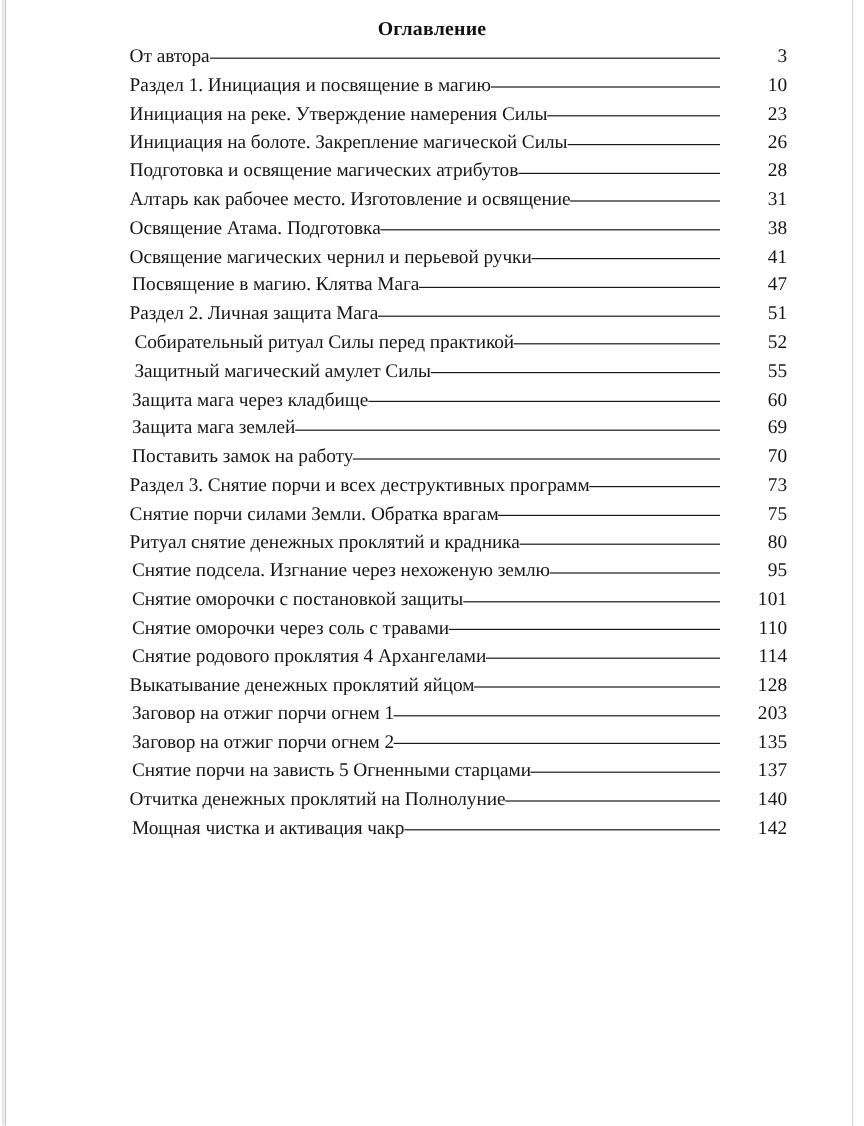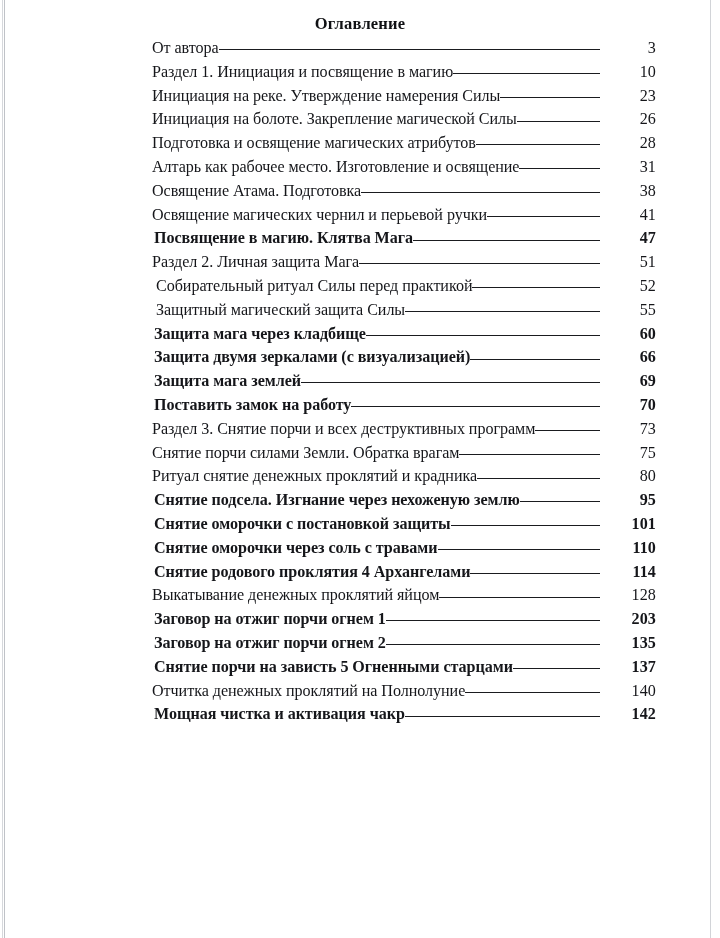--- a/index.html
+++ b/index.html
@@ -60,21 +60,20 @@
     align-items: baseline;
     height: 23.8px;
     font-size: 16.1px;
     line-height: 23.8px;
     white-space: nowrap;
   }
 
   .toc-label {
     flex: 0 0 auto;
     letter-spacing: -0.05px;
-    margin-left: 44px;
   }
 
   .toc-leader {
     flex: 1 1 auto;
     position: relative;
     min-width: 10px;
     height: 1em;
     margin: 0 0 0 0;
   }
   .toc-leader::after {
@@ -88,21 +87,21 @@
 
   .toc-page {
     flex: 0 0 auto;
     width: 44px;
     text-align: right;
     padding-left: 6px;
     letter-spacing: 0.1px;
   }
 
   
-  .toc-row.shift-1 { padding-left: 2px; font-weight: bold; }
+  .toc-row.shift-1 { padding-left: 2px; }
   .toc-row.shift-2 { padding-left: 4px; }
 </style>
 </head>
 <body>
 
 <div class="page">
 
   <div class="scan-edge left-a"></div>
   <div class="scan-edge left-b"></div>
   <div class="scan-edge right-a"></div>
@@ -159,35 +158,30 @@
         <span class="toc-label">Раздел 2. Личная защита Мага</span>
         <span class="toc-leader"></span>
         <span class="toc-page">51</span>
       </div>
       <div class="toc-row shift-2">
         <span class="toc-label">Собирательный ритуал Силы перед практикой</span>
         <span class="toc-leader"></span>
         <span class="toc-page">52</span>
       </div>
       <div class="toc-row shift-2">
-        <span class="toc-label">Защитный магический защита Силы</span>
+        <span class="toc-label">Защитный магический амулет Силы</span>
         <span class="toc-leader"></span>
         <span class="toc-page">55</span>
       </div>
       <div class="toc-row shift-1">
         <span class="toc-label">Защита мага через кладбище </span>
         <span class="toc-leader"></span>
         <span class="toc-page">60</span>
       </div>
       <div class="toc-row shift-1">
-        <span class="toc-label">Защита двумя зеркалами (с визуализацией)</span>
-        <span class="toc-leader"></span>
-        <span class="toc-page">66</span>
-      </div>
-      <div class="toc-row shift-1">
         <span class="toc-label">Защита мага землей</span>
         <span class="toc-leader"></span>
         <span class="toc-page">69</span>
       </div>
       <div class="toc-row shift-1">
         <span class="toc-label">Поставить замок на работу</span>
         <span class="toc-leader"></span>
         <span class="toc-page">70</span>
       </div>
       <div class="toc-row">

